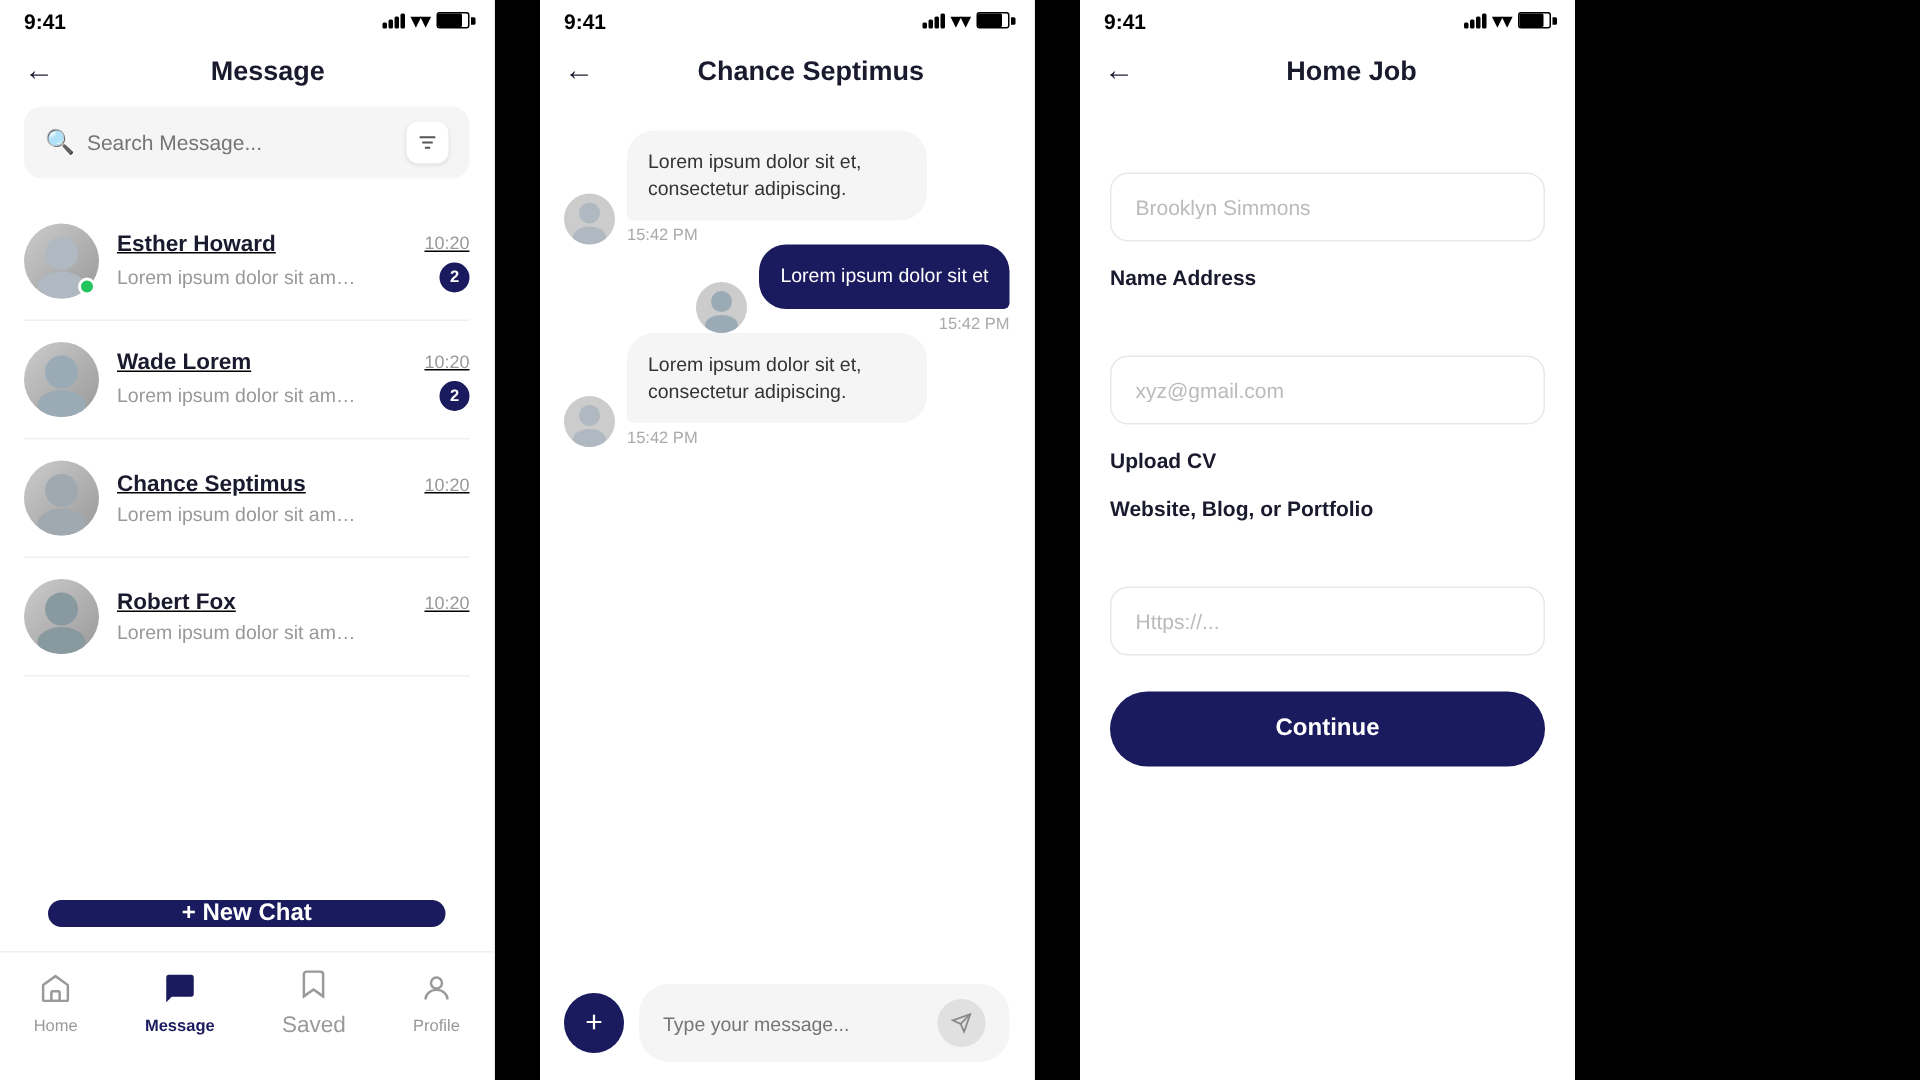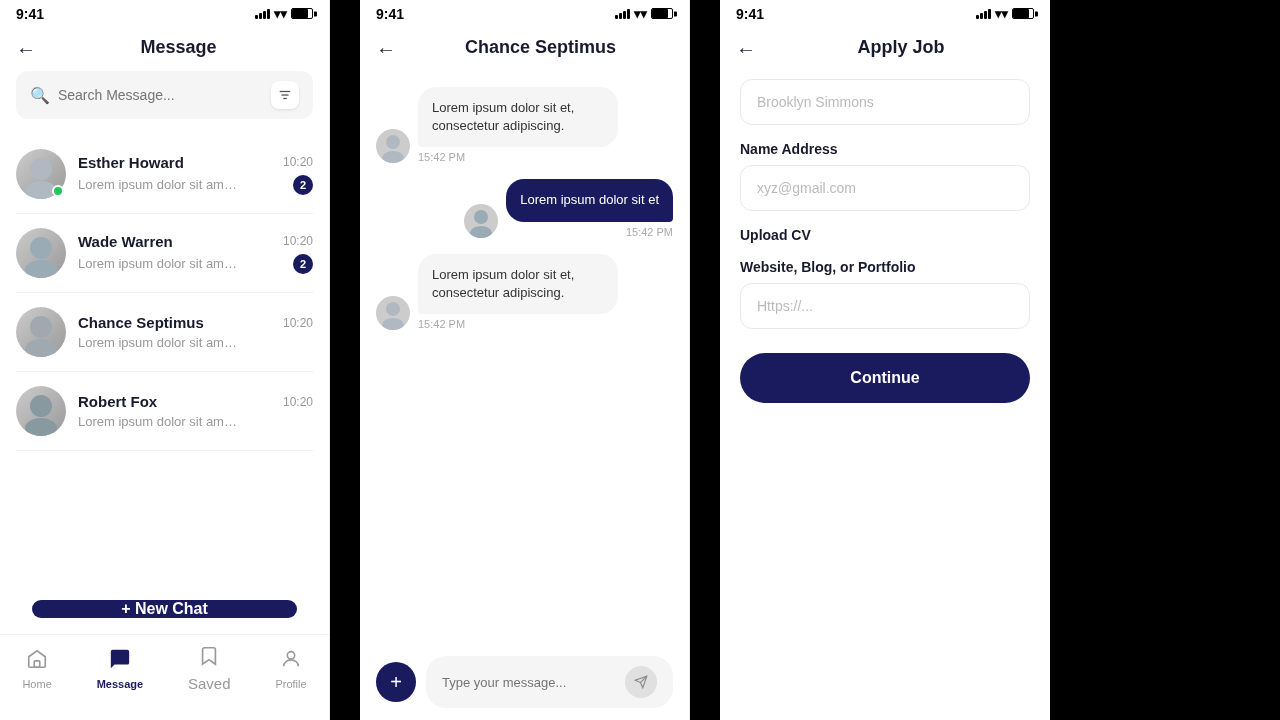--- a/index.html
+++ b/index.html
@@ -84,21 +84,21 @@
       display: flex; align-items: center; justify-content: center;
       overflow: hidden;
     }
     .avatar svg { width: 50px; height: 50px; }
     .online-dot {
       width: 12px; height: 12px; background: #22c55e; border-radius: 50%;
       border: 2px solid #fff;
       position: absolute; bottom: 2px; right: 2px;
     }
     .msg-info { flex: 1; min-width: 0; }
-    .msg-name-row { display: flex; justify-content: space-between; align-items: center; margin-bottom: 4px; }
+    .msg-name-row { display: flex; justify-content: space-between; align-items: center; margin-bottom: 4px; text-decoration: underline; }
     .msg-name { font-weight: 700; font-size: 15px; color: #1a1a2e; }
     .msg-time { font-size: 12px; color: #999; }
     .msg-preview-row { display: flex; justify-content: space-between; align-items: center; }
     .msg-preview { font-size: 13px; color: #999; white-space: nowrap; overflow: hidden; text-overflow: ellipsis; max-width: 160px; }
     .badge {
       background: #1a1a5e; color: #fff; font-size: 11px; font-weight: 700;
       width: 20px; height: 20px; border-radius: 50%;
       display: flex; align-items: center; justify-content: center;
       flex-shrink: 0;
     }
@@ -131,21 +131,21 @@
     .panel-2 { width: 330px; border-right: 1px solid #eee; }
     .black-gap { width: 30px; background: #000; }
     .black-gap-2 { width: 30px; background: #000; }
 
     .panel-2 .header {
       display: flex; align-items: center; padding: 10px 16px 12px; gap: 12px;
     }
     .panel-2 .back-btn { font-size: 20px; color: #1a1a2e; cursor: pointer; }
     .panel-2 .title { flex: 1; text-align: center; font-size: 18px; font-weight: 700; color: #1a1a2e; }
 
-    .chat-messages { flex: 1; overflow-y: auto; padding: 16px; display: flex; flex-direction: column; gap: 16px; }
+    .chat-messages { flex: 1; overflow-y: auto; padding: 16px; display: flex; flex-direction: column; }
     .msg-bubble-row { display: flex; align-items: flex-end; gap: 8px; }
     .msg-bubble-row.right { flex-direction: row-reverse; }
     .bubble-avatar { width: 34px; height: 34px; border-radius: 50%; background: #ccc; flex-shrink: 0; overflow: hidden; }
     .bubble {
       max-width: 200px; padding: 12px 14px; border-radius: 18px; font-size: 13px; line-height: 1.4;
     }
     .bubble.received { background: #f5f5f5; color: #333; border-bottom-left-radius: 4px; }
     .bubble.sent { background: #1a1a5e; color: #fff; border-bottom-right-radius: 4px; }
     .bubble-time { font-size: 11px; color: #aaa; margin-top: 4px; }
     .bubble-col { display: flex; flex-direction: column; }
@@ -178,20 +178,21 @@
     .panel-3 .back-btn { font-size: 20px; color: #1a1a2e; cursor: pointer; }
     .panel-3 .title { flex: 1; text-align: center; font-size: 18px; font-weight: 700; color: #1a1a2e; }
 
     .apply-form { flex: 1; padding: 8px 20px; overflow-y: auto; display: flex; flex-direction: column; gap: 16px; }
     .form-group { display: flex; flex-direction: column; gap: 8px; }
     .form-label { font-size: 14px; font-weight: 600; color: #1a1a2e; }
     .form-input {
       border: 1.5px solid #e8e8e8; border-radius: 12px;
       padding: 14px 16px; font-size: 14px; color: #0f172a; outline: none;
       background: #fff;
+      margin-top: 36px;
     }
     .form-input::placeholder { color: #bbb; }
 
     .upload-area {
       border: 1.5px dashed #d0d0d0; border-radius: 12px;
       padding: 28px 20px; display: flex; flex-direction: column; align-items: center; gap: 8px;
       cursor: pointer;
     }
     .upload-icon-circle {
       width: 44px; height: 44px; background: #1a1a5e; border-radius: 50%;
@@ -274,21 +275,21 @@
       <div class="avatar-wrap">
         <div class="avatar">
           <svg viewBox="0 0 50 50">
               <circle cx="25" cy="20" r="11" fill="#9aabb5"></circle>
               <ellipse cx="25" cy="42" rx="16" ry="10" fill="#9aabb5"></ellipse>
             </svg>
         </div>
       </div>
       <div class="msg-info">
         <div class="msg-name-row">
-          <span class="msg-name">Wade Warren</span>
+          <span class="msg-name">Wade Lorem</span>
           <span class="msg-time">10:20</span>
         </div>
         <div class="msg-preview-row">
           <span class="msg-preview">Lorem ipsum dolor sit amet...</span>
           <div class="badge">2</div>
         </div>
       </div>
     </div>
 
     <div class="message-item">
@@ -470,21 +471,21 @@
       </div>
       <span style="font-size:13px">▾▾</span>
       <div class="battery-icon">
           <div class="battery-fill"></div>
         </div>
     </div>
   </div>
 
   <div class="header">
     <span class="back-btn">←</span>
-    <span class="title">Apply Job</span>
+    <span class="title">Home Job</span>
   </div>
 
   <div class="apply-form">
 
     <div class="form-group">
       <input class="form-input" type="text" placeholder="Brooklyn Simmons" style="">
     </div>
 
     <div class="form-group">
       <label class="form-label">Name Address</label>

